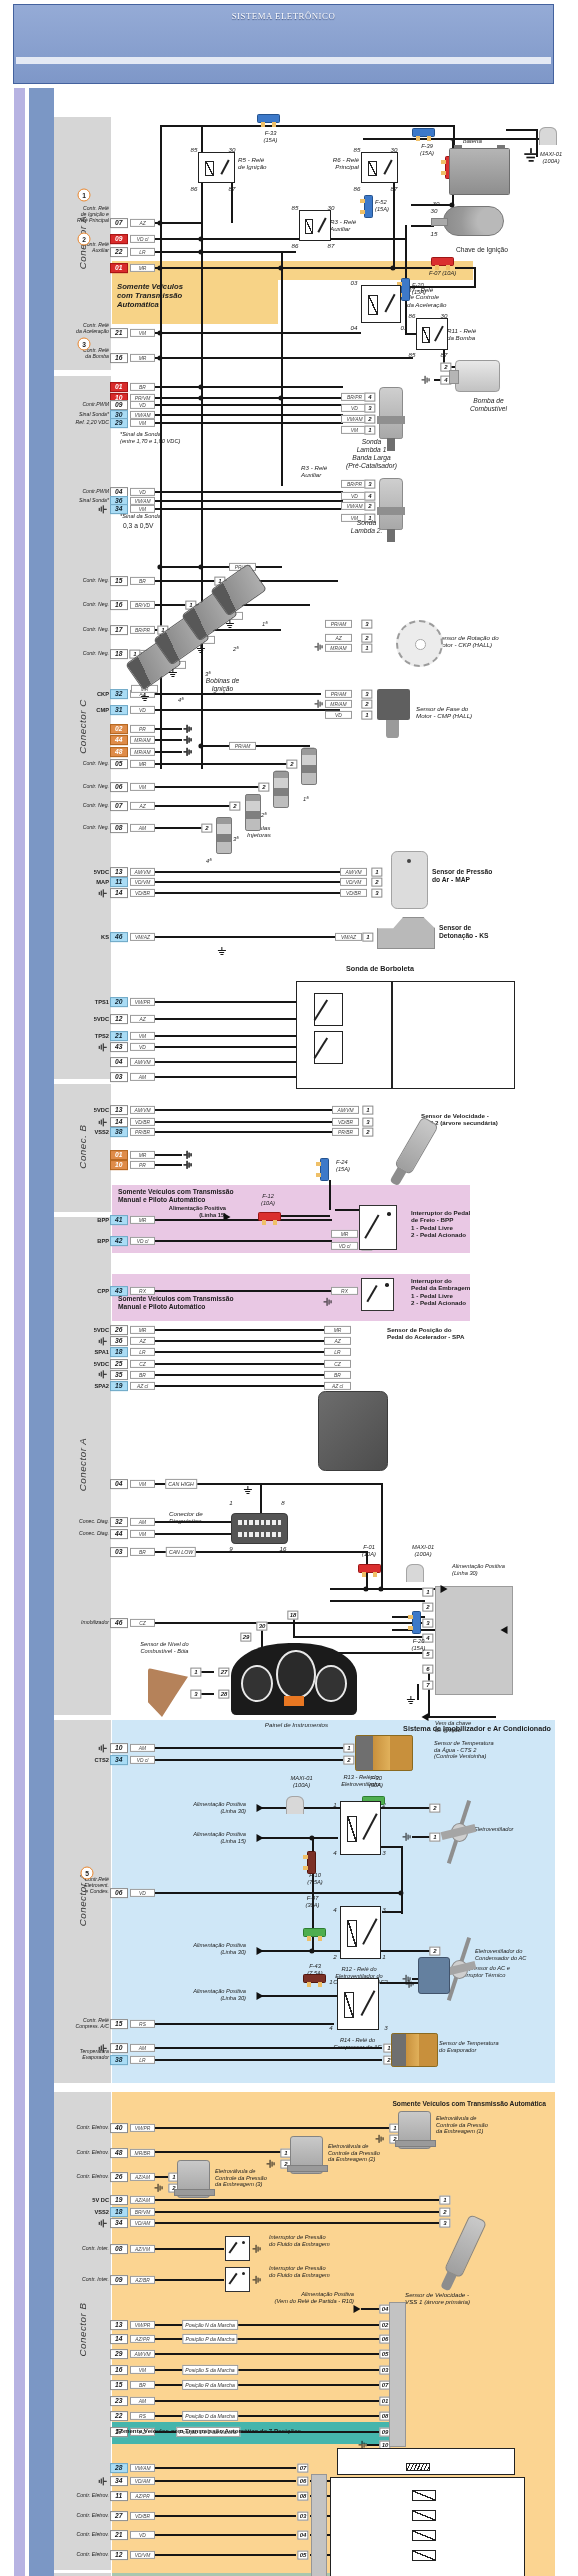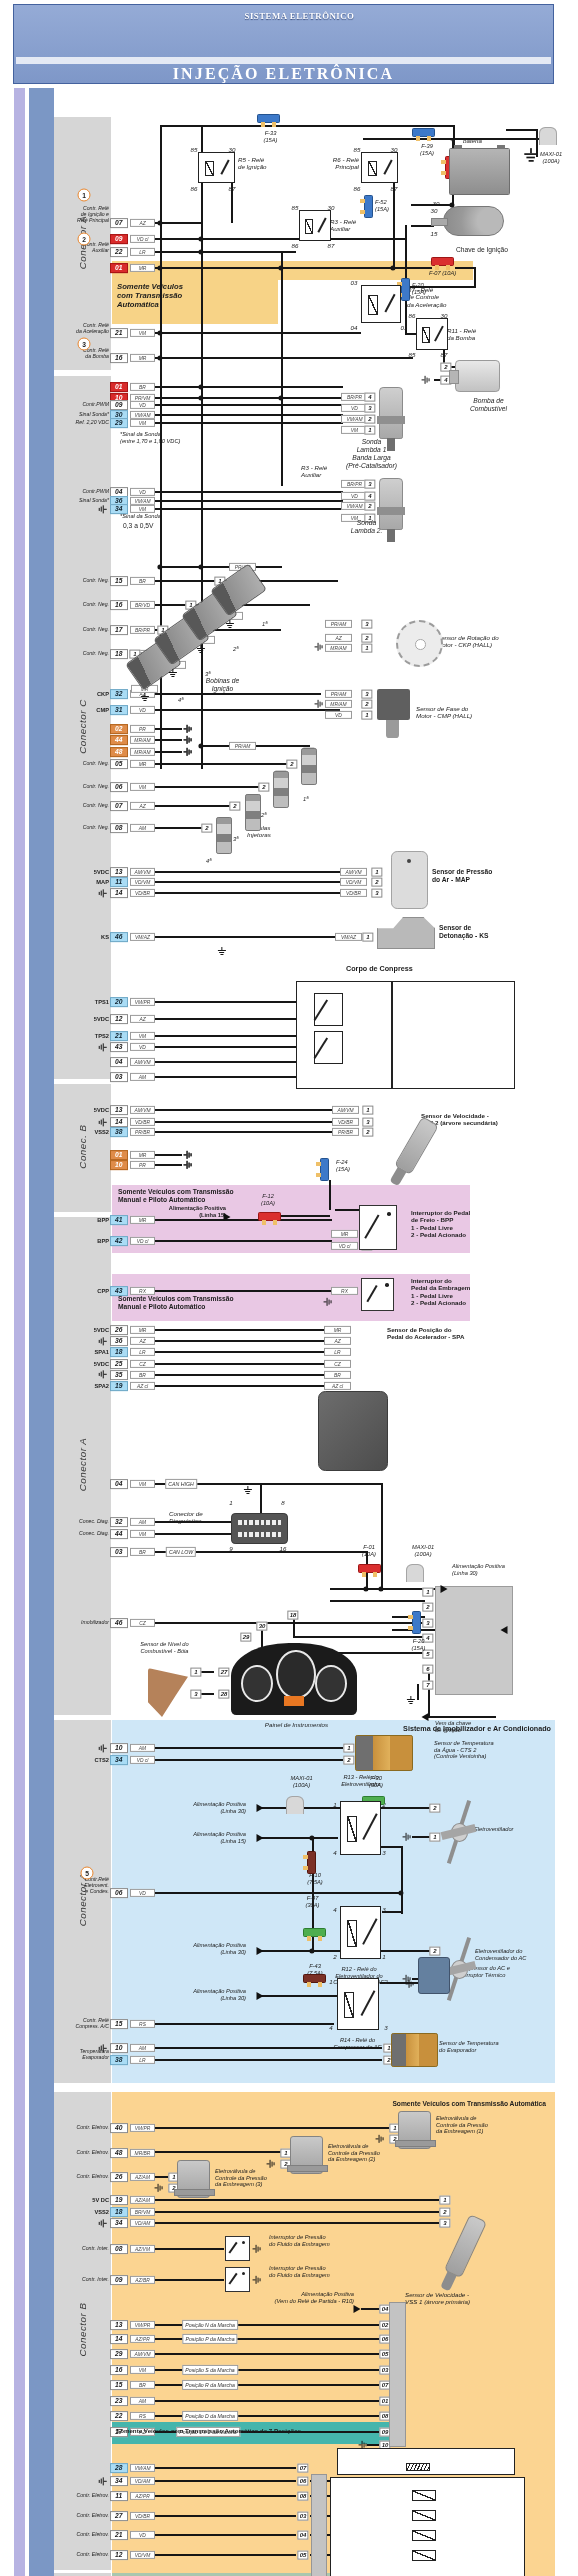--- a/index.html
+++ b/index.html
@@ -2,22 +2,22 @@
 <html style="font-size:8.2px"><head>
 <meta charset="utf-8">
 <style>
   html,body{margin:0;padding:0;background:#fff;}
   #page{position:relative;width:578px;height:2750px;background:#fff;overflow:hidden;
         font-family:"Liberation Sans",sans-serif;color:#1a1a1a;}
   .abs{position:absolute;}
   
   #hdr{left:13px;top:4.1px;width:539px;height:78px;border:1.5px solid #44629e;
        background:linear-gradient(#95abd6,#7e97c8);}
-  #hdr-t1{left:16px;top:6.2px;width:100%;text-align:center;font-family:"Liberation Serif",serif;
-          font-weight:bold;font-size:8.8px;color:#fdfdff;letter-spacing:0.5px;text-shadow:0 0.5px 1px #3a4f7d;}
+  #hdr-t1{left:0;top:6.2px;width:100%;text-align:center;font-family:"Liberation Serif",serif;
+          font-weight:normal;font-size:8.8px;color:#fdfdff;letter-spacing:0.5px;text-shadow:0 0.5px 1px #3a4f7d;}
   #hdr-band{left:2.1px;top:52px;width:535px;height:7.2px;background:rgba(255,255,255,.78);}
   #hdr-t2{left:0;top:60px;width:100%;text-align:center;font-family:"Liberation Serif",serif;
           font-weight:bold;font-size:16px;color:#fff;letter-spacing:2.1px;text-shadow:0.5px 0.5px 0 #2c4273,-0.5px -0.5px 0 #2c4273,0 1px 1.5px #223ciz;}
   
   .strip{position:absolute;}
   .band{position:absolute;left:54px;width:57px;background:#d6d6d6;}
   .band-label{position:absolute;left:54px;width:57px;text-align:center;font-style:italic;
               font-size:9.8px;color:#3a3a3a;letter-spacing:0.5px;transform:rotate(-90deg);}
   .bg{position:absolute;}
   .wline{position:absolute;background:#161616;}
@@ -136,21 +136,20 @@
   .gnd .b2{top:4.6px;width:5.7px;height:1.3px;}
   .gnd .b3{top:6.7px;width:3.1px;height:1.3px;}
 </style>
 </head>
 <body>
 
 <div id="page">
   <div class="abs" id="hdr">
     <div class="abs" id="hdr-t1">SISTEMA ELETRÔNICO</div>
     <div class="abs" id="hdr-band"></div>
-    <div class="abs" id="hdr-t2">INJEÇÃO ELETRÔNICA</div>
   </div>
 
   <div id="diagram">
       <div class="strip" style="left: 14.4px; top: 88px; width: 10.3px; height: 2648px; background: rgb(183, 179, 226);"></div>
       <div class="strip" style="left: 29px; top: 88px; width: 25px; height: 2628px; background: rgb(123, 151, 197);"></div>
       <div class="band" style="top: 117px; height: 253px;"></div>
       <div class="band-label" style="top: 237px;">Conector A</div>
       <div class="band" style="top: 376px; height: 703px;"></div>
       <div class="band-label" style="top: 721px;">Conector C</div>
       <div class="band" style="top: 1084px; height: 128px;"></div>
@@ -851,21 +850,21 @@
       <div class="cap" style="left: 262px; top: 621px; width: 15.5px; text-align: left; font-weight: normal; font-style: italic; font-size: 5.7px;">1ª</div>
       <div class="cap" style="left: 437px; top: 634px; width: 92px; text-align: left; font-weight: normal; font-style: italic; font-size: 6.2px;">Sensor de Rotação do<br>Motor - CKP (HALL)</div>
       <div class="cap" style="left: 416px; top: 705px; width: 89px; text-align: left; font-weight: normal; font-style: italic; font-size: 6.2px;">Sensor de Fase do<br>Motor - CMP (HALL)</div>
       <div class="cap" style="left: 206px; top: 858px; width: 15.5px; text-align: left; font-weight: normal; font-style: italic; font-size: 5.7px;">4ª</div>
       <div class="cap" style="left: 233px; top: 836px; width: 15.5px; text-align: left; font-weight: normal; font-style: italic; font-size: 5.7px;">3ª</div>
       <div class="cap" style="left: 261px; top: 812px; width: 15.5px; text-align: left; font-weight: normal; font-style: italic; font-size: 5.7px;">2ª</div>
       <div class="cap" style="left: 303px; top: 796px; width: 15.5px; text-align: left; font-weight: normal; font-style: italic; font-size: 5.7px;">1ª</div>
       <div class="cap" style="left: 247px; top: 824px; width: 49px; text-align: left; font-weight: normal; font-style: italic; font-size: 6.2px;">Válvulas<br>Injetoras</div>
       <div class="cap" style="left: 432px; top: 868px; width: 87px; text-align: left; font-weight: bold; font-style: normal; font-size: 6.7px;">Sensor de Pressão<br>do Ar - MAP</div>
       <div class="cap" style="left: 439px; top: 924px; width: 83px; text-align: left; font-weight: bold; font-style: normal; font-size: 6.7px;">Sensor de<br>Detonação - KS</div>
-      <div class="cap" style="left: 346px; top: 965px; width: 120px; text-align: left; font-weight: bold; font-style: normal; font-size: 7.2px;">Corpo de Conpress</div>
+      <div class="cap" style="left: 346px; top: 965px; width: 120px; text-align: left; font-weight: bold; font-style: normal; font-size: 7.2px;">Sonda de Borboleta</div>
       <div class="cap" style="left: 406px; top: 1003px; width: 104px; text-align: center; font-weight: bold; font-style: normal; font-size: 6.7px;">Sensor de posição<br>da borboleta</div>
       <div class="cap" style="left: 406px; top: 1050px; width: 104px; text-align: center; font-weight: bold; font-style: normal; font-size: 6.7px;">Motor do acelerador<br>eletrônico</div>
       <div class="cap" style="left: 421px; top: 1112px; width: 103px; text-align: left; font-weight: bold; font-style: normal; font-size: 6.2px;">Sensor de Velocidade -<br>VSS 2 (árvore secundária)</div>
       <div class="cap" style="left: 336px; top: 1159px; width: 36px; text-align: left; font-weight: normal; font-style: italic; font-size: 5.7px;">F-24<br>(15A)</div>
       <div class="cap" style="left: 411px; top: 1209px; width: 99px; text-align: left; font-weight: bold; font-style: normal; font-size: 6.2px;">Interruptor do Pedal<br>de Freio - BPP<br>1 - Pedal Livre<br>2 - Pedal Acionado</div>
       <div class="cap" style="left: 250px; top: 1193px; width: 36px; text-align: center; font-weight: normal; font-style: italic; font-size: 5.7px;">F-12<br>(10A)</div>
       <div class="cap" style="left: 150px; top: 1205px; width: 76px; text-align: right; font-weight: bold; font-style: normal; font-size: 5.7px;">Alimentação Positiva<br>(Linha 15)</div>
       <div class="cap" style="left: 118px; top: 1188px; width: 173px; text-align: left; font-weight: bold; font-style: normal; font-size: 6.7px;">Somente Veículos com Transmissão<br>Manual e Piloto Automático</div>
       <div class="cap" style="left: 411px; top: 1277px; width: 102px; text-align: left; font-weight: bold; font-style: normal; font-size: 6.2px;">Interruptor do<br>Pedal da Embragem<br>1 - Pedal Livre<br>2 - Pedal Acionado</div>
       <div class="cap" style="left: 118px; top: 1295px; width: 173px; text-align: left; font-weight: bold; font-style: normal; font-size: 6.7px;">Somente Veículos com Transmissão<br>Manual e Piloto Automático</div>

